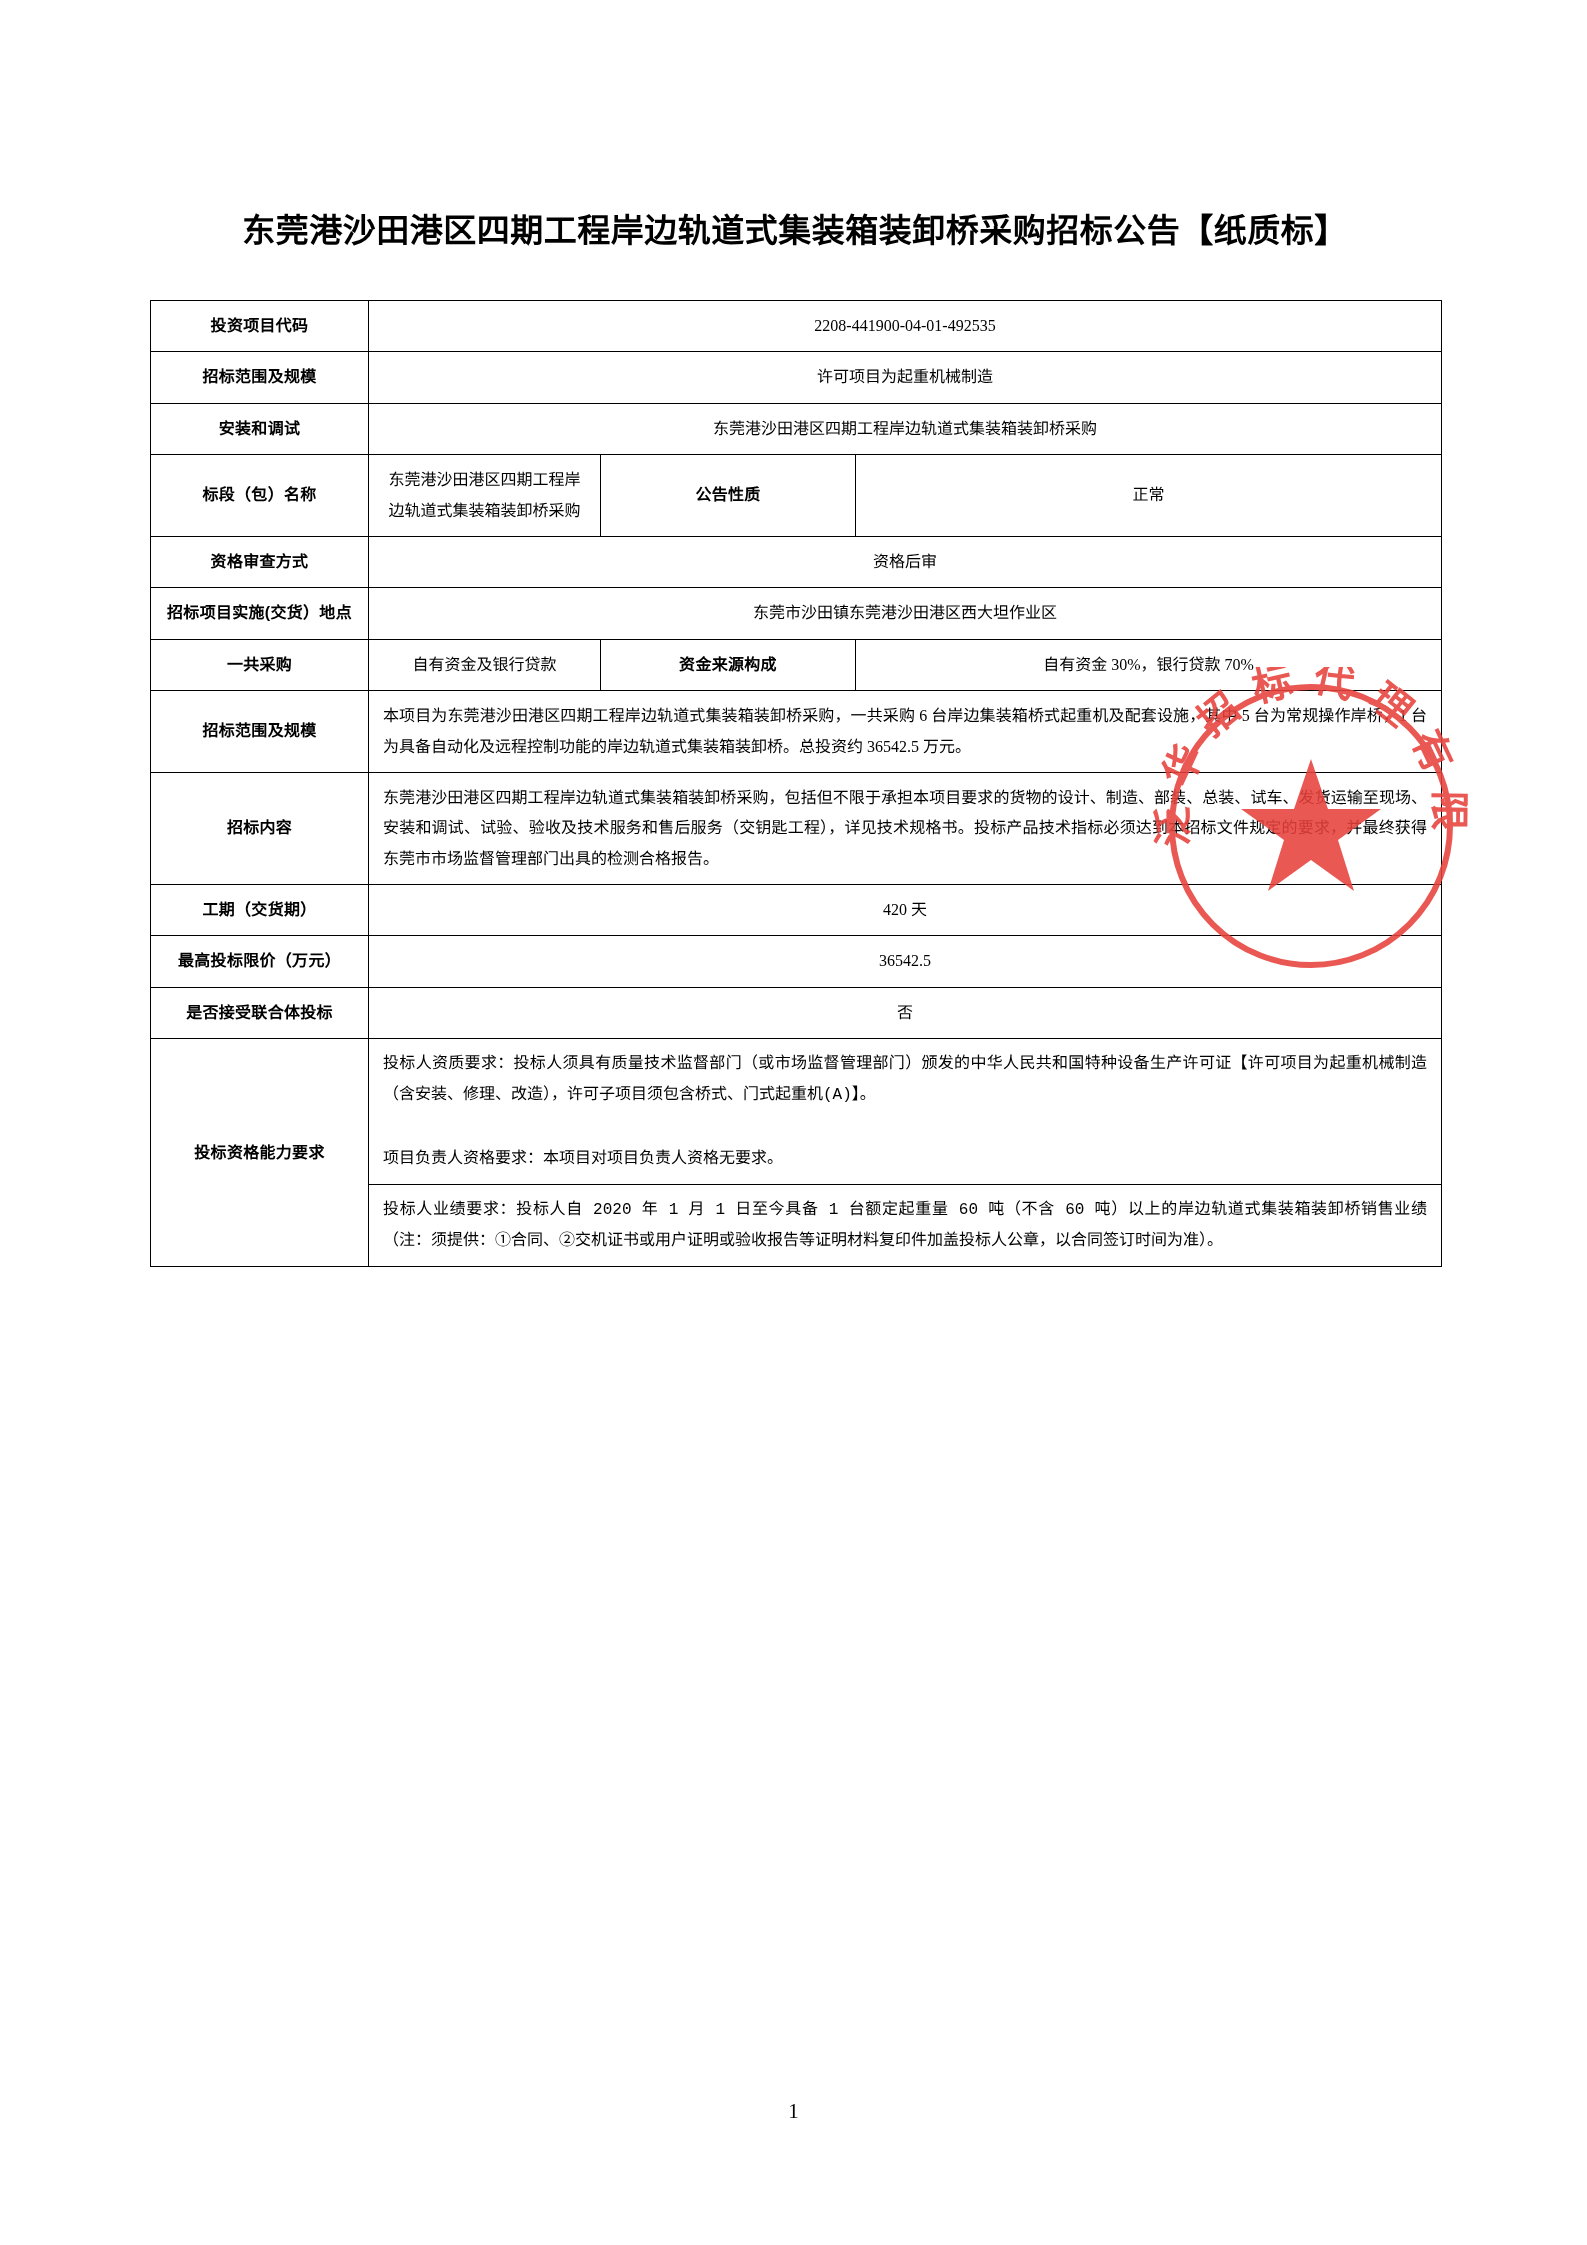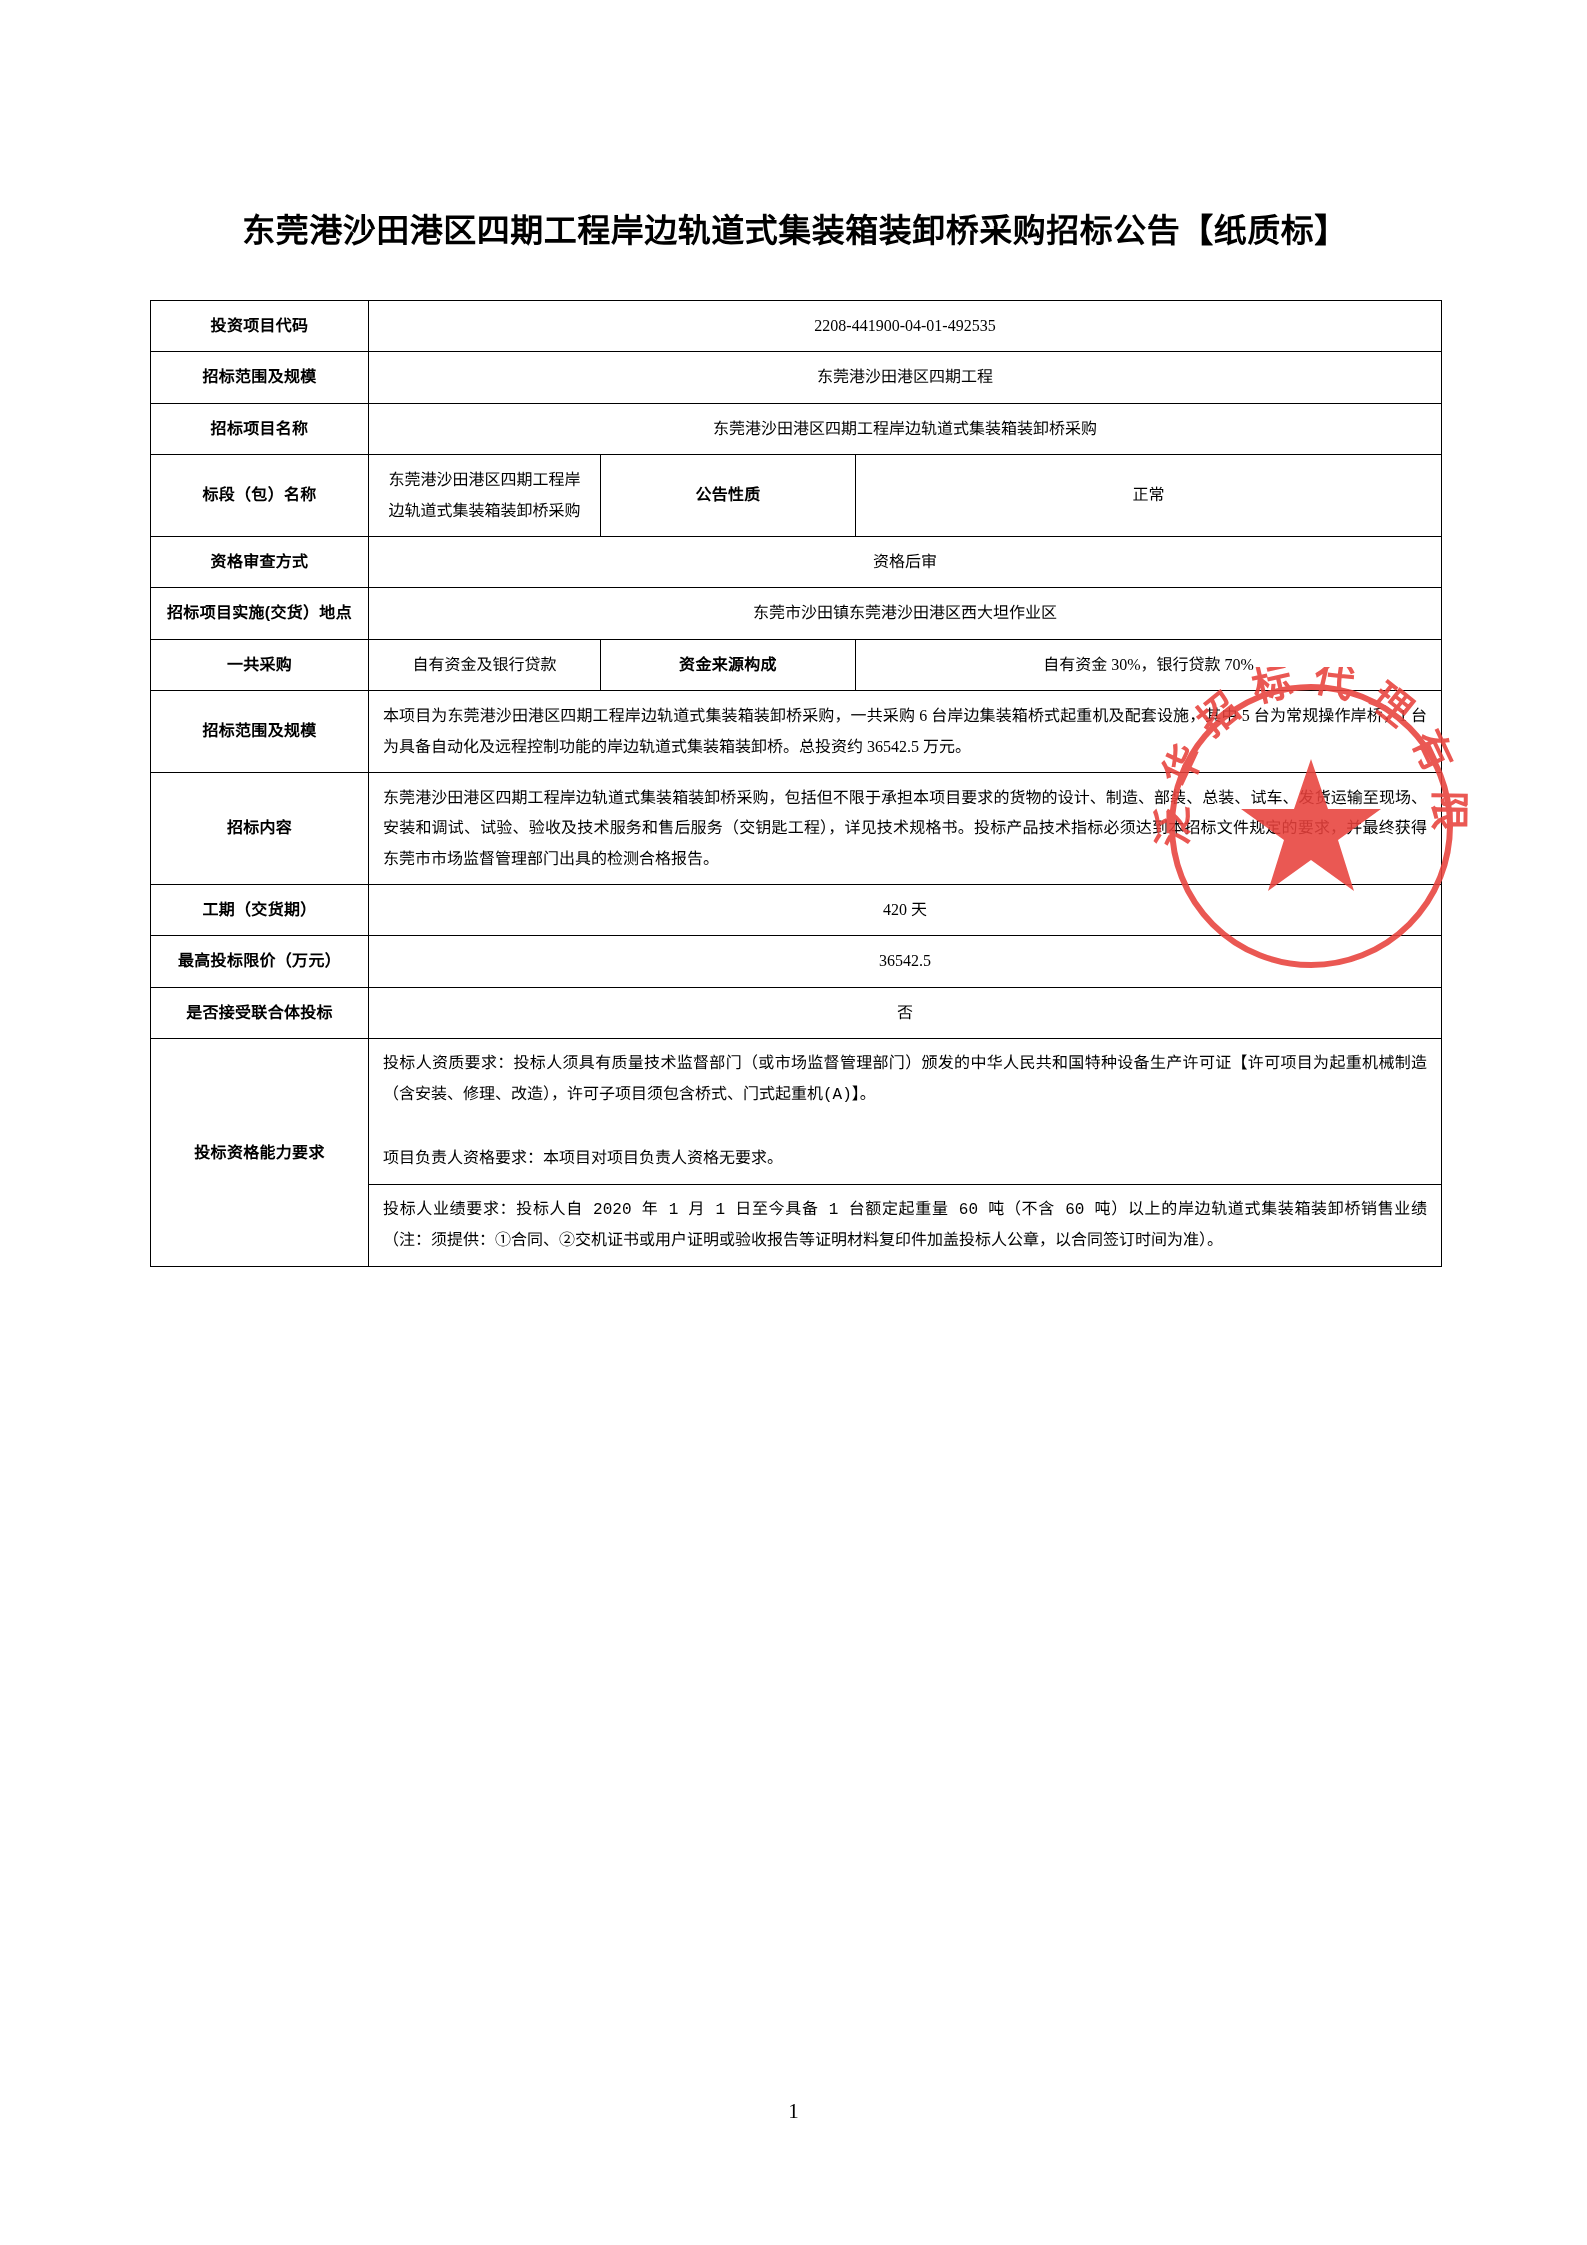--- a/index.html
+++ b/index.html
@@ -143,25 +143,25 @@
     </colgroup>
     <tbody>
 
       <tr>
         <td class="lbl">投资项目代码</td>
         <td class="val" colspan="3">2208-441900-04-01-492535</td>
       </tr>
 
       <tr>
         <td class="lbl">招标范围及规模</td>
-        <td class="val" colspan="3">东莞港沙田港区四期工程</td>
-      </tr>
-
-      <tr>
-        <td class="lbl">招标项目名称</td>
+        <td class="val" colspan="3">许可项目为起重机械制造</td>
+      </tr>
+
+      <tr>
+        <td class="lbl">安装和调试</td>
         <td class="val" colspan="3">东莞港沙田港区四期工程岸边轨道式集装箱装卸桥采购</td>
       </tr>
 
       <tr>
         <td class="lbl">标段（包）名称</td>
         <td class="val val-narrow">东莞港沙田港区四期工程岸边轨道式集装箱装卸桥采购</td>
         <td class="lbl">公告性质</td>
         <td class="val">正常</td>
       </tr>
 

